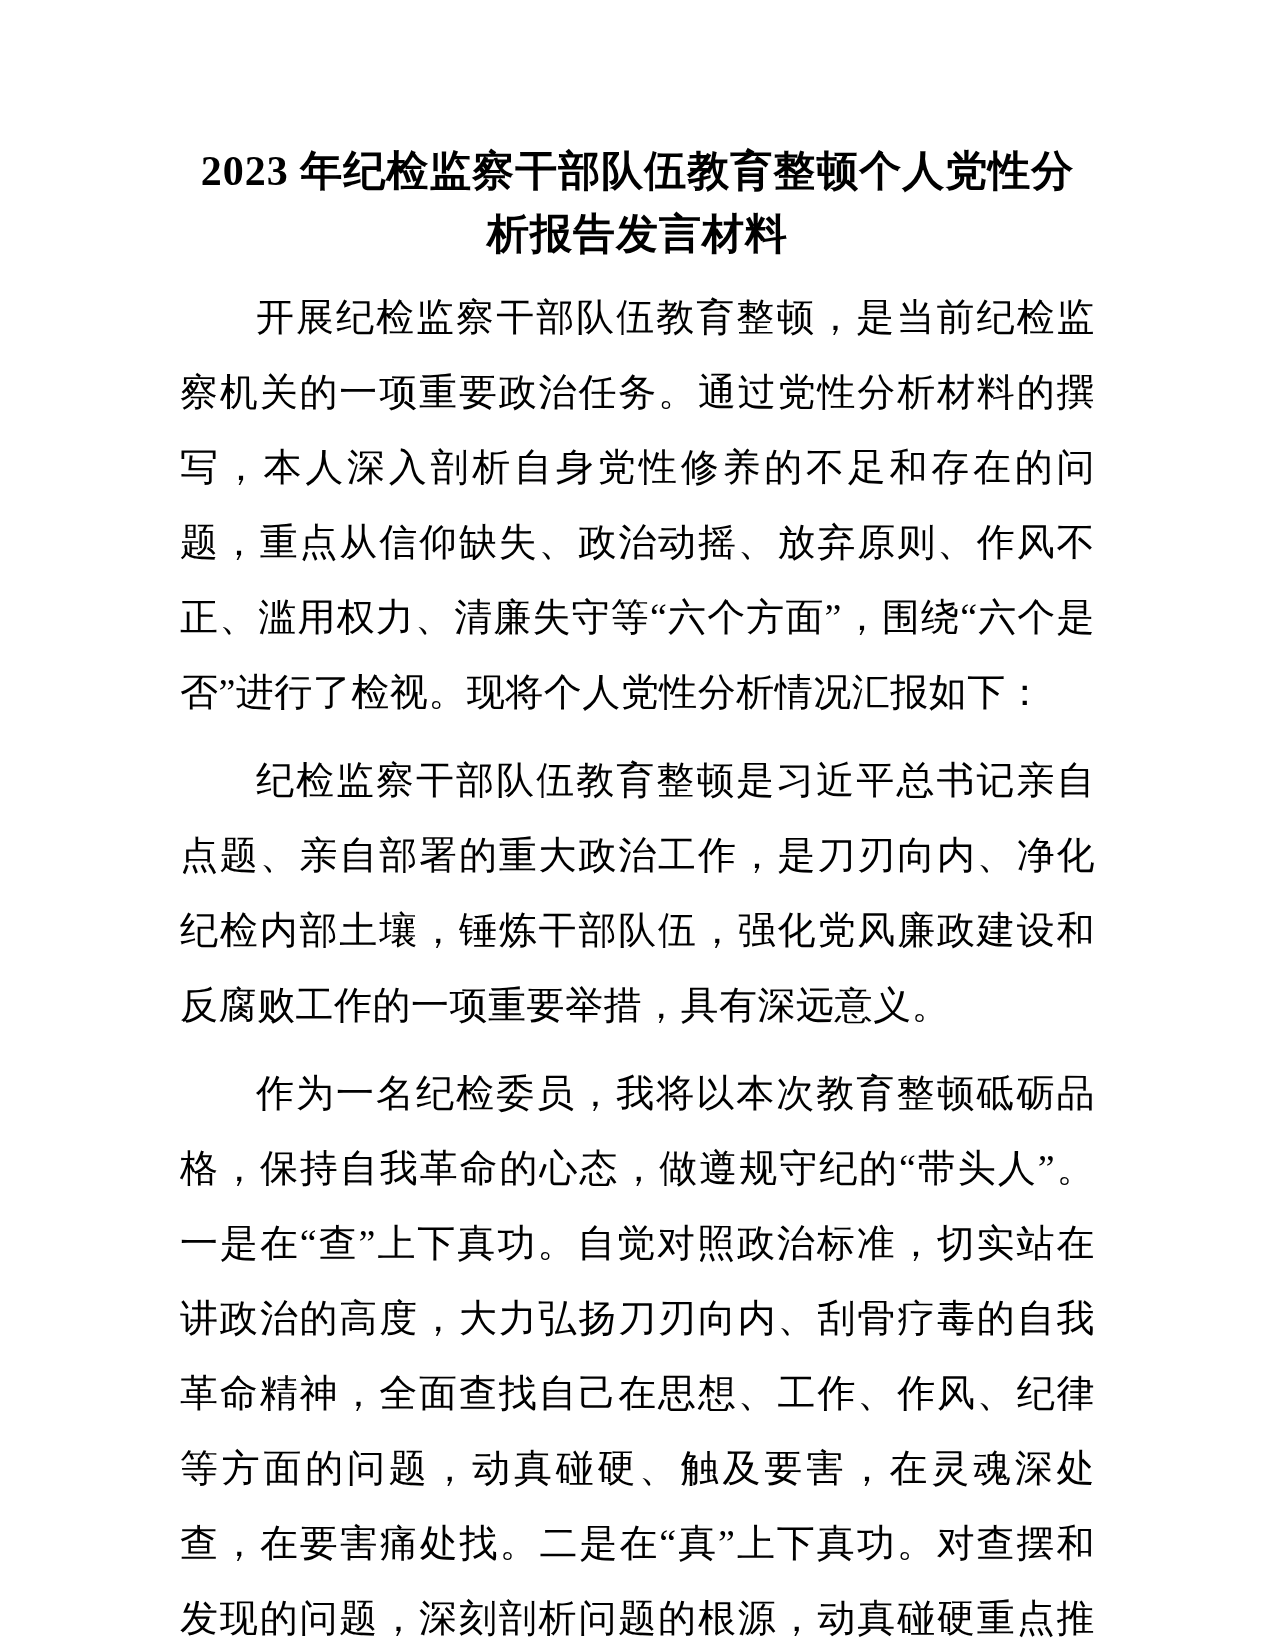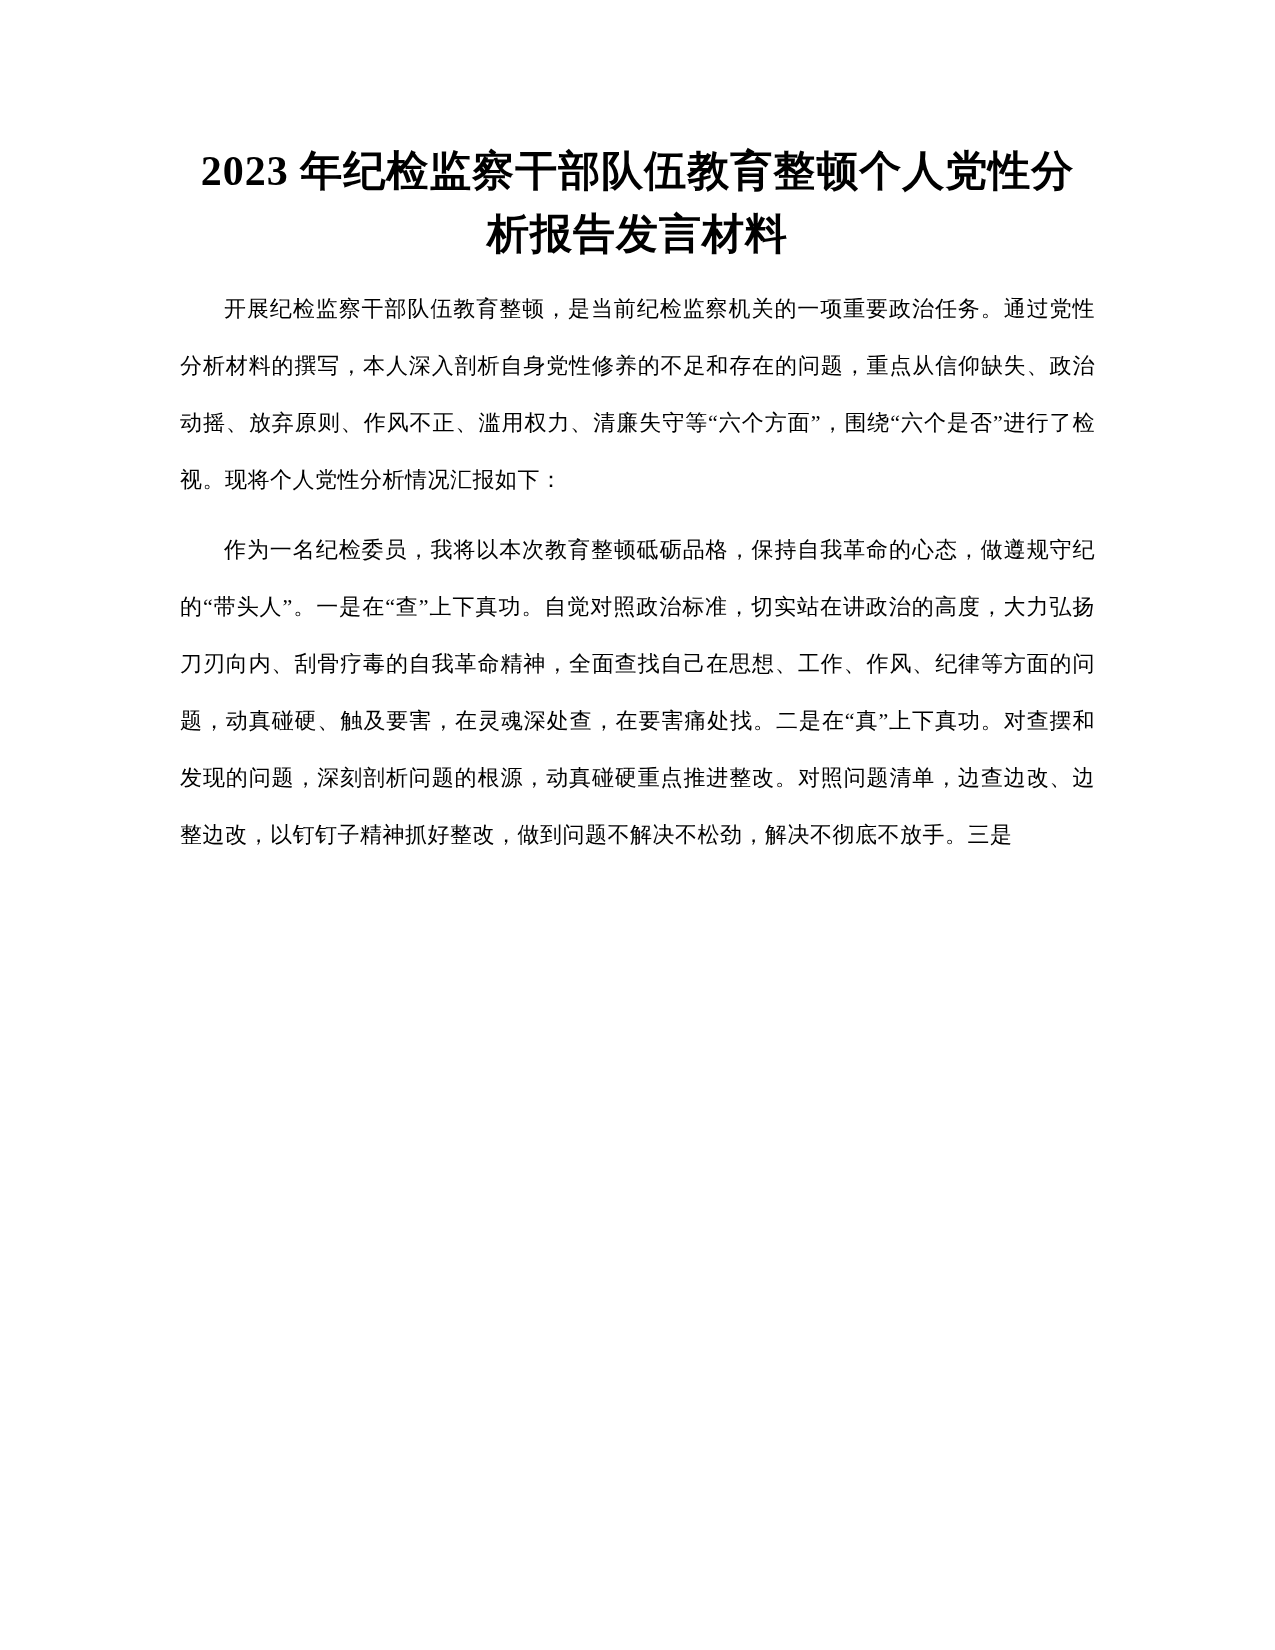--- a/index.html
+++ b/index.html
@@ -24,34 +24,35 @@
   }
   .doc-title {
     font-size: 42px;
     font-weight: bold;
     text-align: center;
     line-height: 63px;
     margin: 0 0 14px 0;
     letter-spacing: 1px;
   }
   .doc-content p {
-    font-size: 22px;
-    line-height: 57px;
+    font-size: 38px;
+    line-height: 75px;
     margin: 0 0 13px 0;
     text-align: justify;
     text-indent: 2em;
     letter-spacing: 0.5px;
     font-family: Liberation Serif, serif;
   }
   .doc-content p.heading {
     font-weight: normal;
   }
 </style>
 </head>
 <body>
 
 <div class="page">
   <h1 class="doc-title">2023 年纪检监察干部队伍教育整顿个人党性分析报告发言材料</h1>
   <div class="doc-content" id="doc-content">
       <p class="body">开展纪检监察干部队伍教育整顿，是当前纪检监察机关的一项重要政治任务。通过党性分析材料的撰写，本人深入剖析自身党性修养的不足和存在的问题，重点从信仰缺失、政治动摇、放弃原则、作风不正、滥用权力、清廉失守等“六个方面”，围绕“六个是否”进行了检视。现将个人党性分析情况汇报如下：</p>
+      <p class="body">纪检监察干部队伍教育整顿是习近平总书记亲自点题、亲自部署的重大政治工作，是刀刃向内、净化纪检内部土壤，锤炼干部队伍，强化党风廉政建设和反腐败工作的一项重要举措，具有深远意义。</p>
       <p class="body">作为一名纪检委员，我将以本次教育整顿砥砺品格，保持自我革命的心态，做遵规守纪的“带头人”。一是在“查”上下真功。自觉对照政治标准，切实站在讲政治的高度，大力弘扬刀刃向内、刮骨疗毒的自我革命精神，全面查找自己在思想、工作、作风、纪律等方面的问题，动真碰硬、触及要害，在灵魂深处查，在要害痛处找。二是在“真”上下真功。对查摆和发现的问题，深刻剖析问题的根源，动真碰硬重点推进整改。对照问题清单，边查边改、边整边改，以钉钉子精神抓好整改，做到问题不解决不松劲，解决不彻底不放手。三是</p>
     </div>
 </div>
 
 </body></html>

